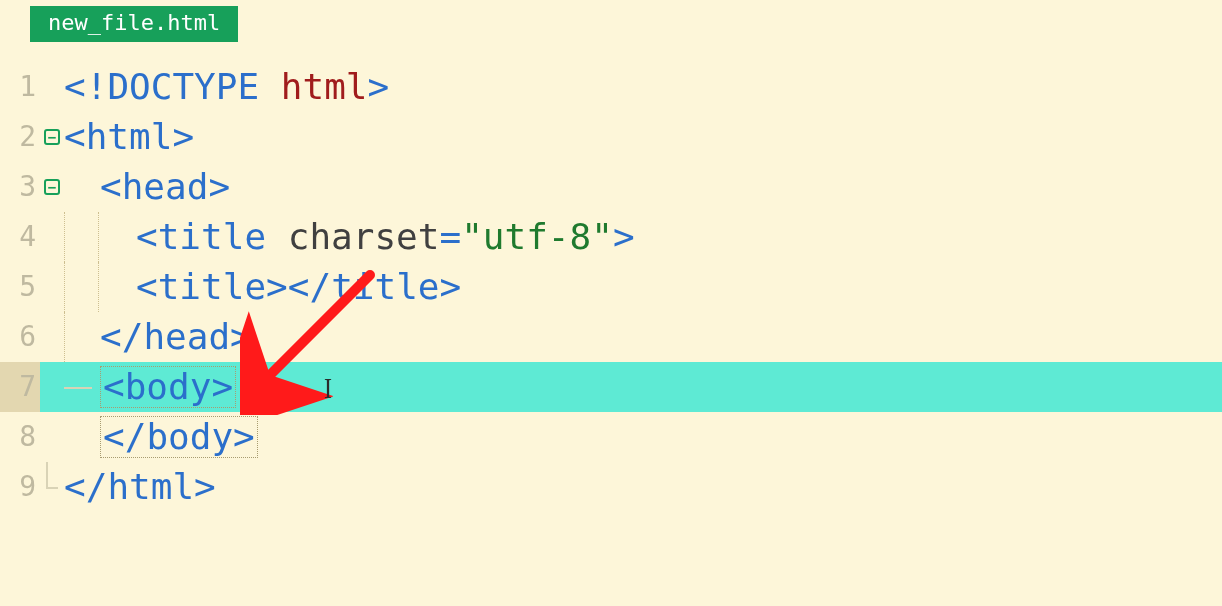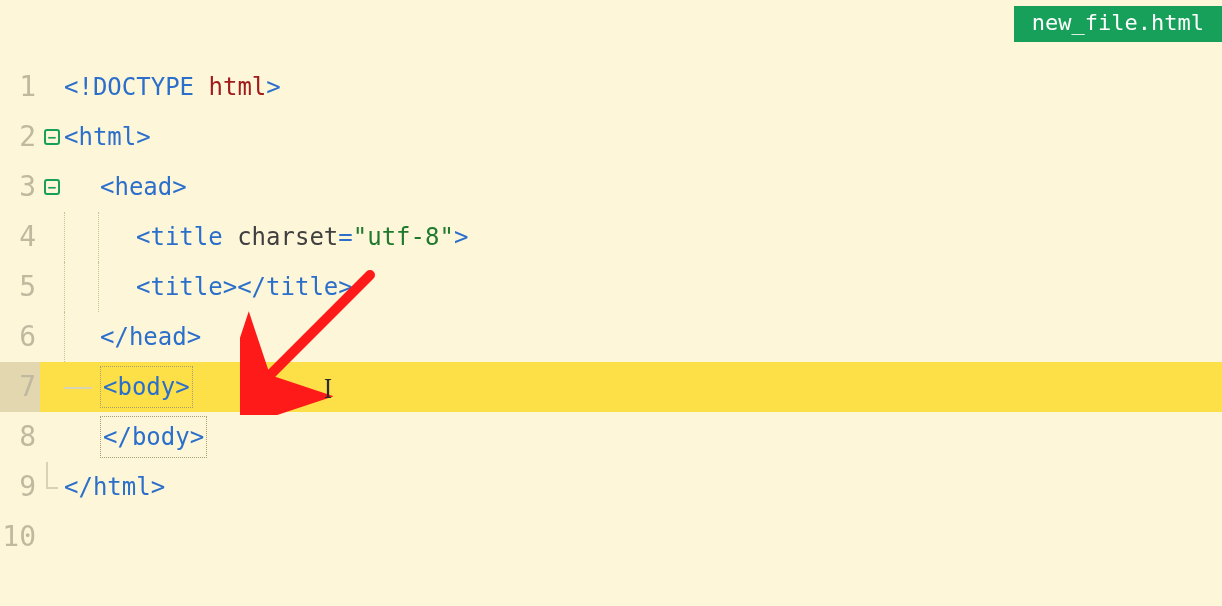--- a/index.html
+++ b/index.html
@@ -7,21 +7,20 @@
     padding: 0;
     width: 1222px;
     height: 606px;
     background: #fdf6d9;
     font-family: "Menlo", "Consolas", "DejaVu Sans Mono", monospace;
     overflow: hidden;
   }
 
   .tab-bar {
     padding: 6px 0 0 30px;
-    text-align: right;
   }
   .tab {
     display: inline-block;
     background: #17a05a;
     color: #ffffff;
     padding: 6px 18px 8px 18px;
     font-size: 22px;
     line-height: 1;
     font-family: "Menlo","Consolas",monospace;
   }
@@ -101,38 +100,38 @@
     border-left: none;
     border-top: 2px solid #d9d3b6;
     height: 0;
     width: 28px;
     left: 0;
     top: 25px;
   }
 
   .code {
     flex: 1 1 auto;
-    font-size: 24px;
+    font-size: 36px;
     line-height: 50px;
     white-space: pre;
     position: relative;
   }
 
   .c-tag  { color: #2b6fcb; }
   .c-kw   { color: #a01c1c; }
   .c-attr { color: #404040; }
   .c-str  { color: #1f7a2e; }
   .c-punc { color: #2b6fcb; }
 
   .hl-row {
     background: #e3d7b0;
   }
   .hl-row .code,
   .hl-row .indent-col,
-  .hl-row .fold-col { background: #fde047; }
+  .hl-row .fold-col { background: #5eead4; }
 
   .tag-box {
     border: 1px dotted #a89c70;
     padding: 0 2px;
     display: inline-block;
     line-height: 40px;
   }
 
   .arrow-svg {
     position: absolute;
@@ -236,25 +235,20 @@
   </div>
 
   <div class="line">
     <div class="gutter">9</div>
     <div class="fold-col">
       <div class="fold-end"></div>
     </div>
     <div class="code"><span class="c-punc">&lt;</span><span class="c-punc">/</span><span class="c-tag">html</span><span class="c-punc">&gt;</span></div>
   </div>
 
-  <div class="line">
-    <div class="gutter">10</div>
-    <div class="fold-col"></div>
-    <div class="code"></div>
-  </div>
 
 </div>
 
 <svg class="arrow-svg" width="160" height="150">
   <defs>
     <marker id="ah" markerWidth="14" markerHeight="14" refX="3" refY="6" orient="auto">
       <path d="M0,0 L12,6 L0,12 L3,6 Z" fill="#ff1a1a"></path>
     </marker>
   </defs>
   <line x1="130" y1="10" x2="30" y2="110" stroke="#ff1a1a" stroke-width="10" marker-end="url(#ah)" stroke-linecap="round"></line>

